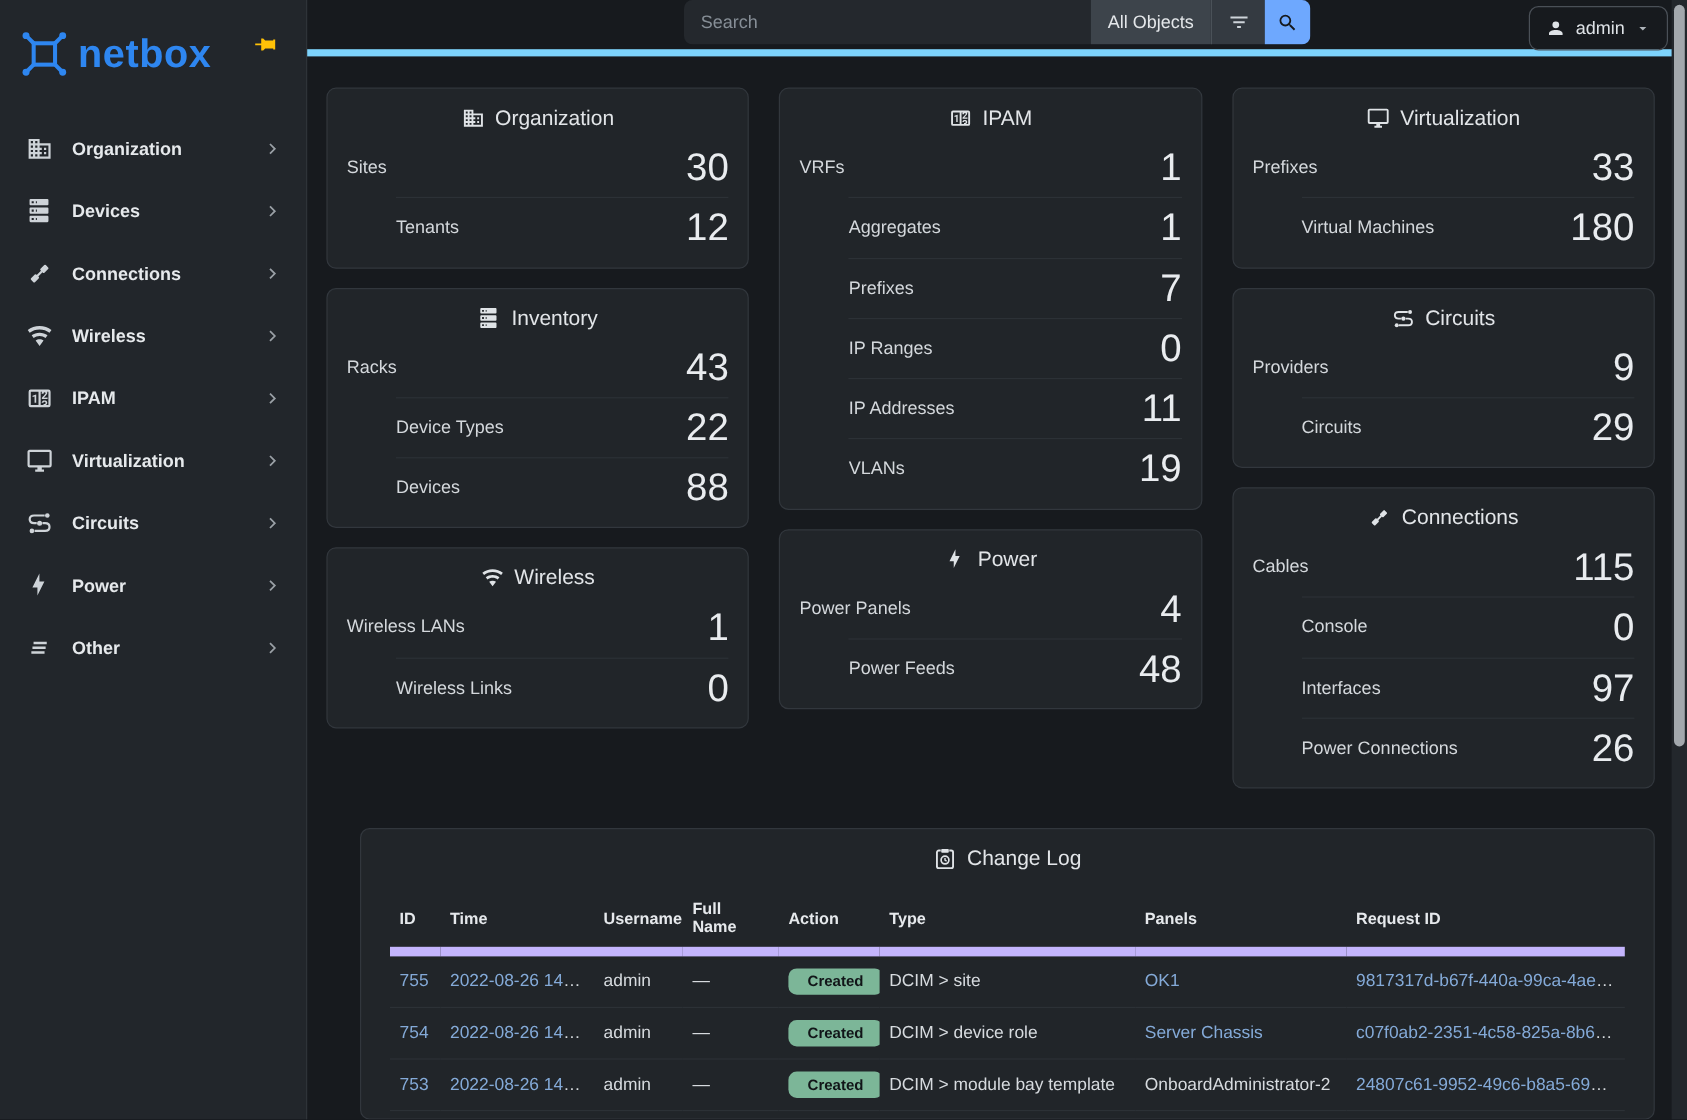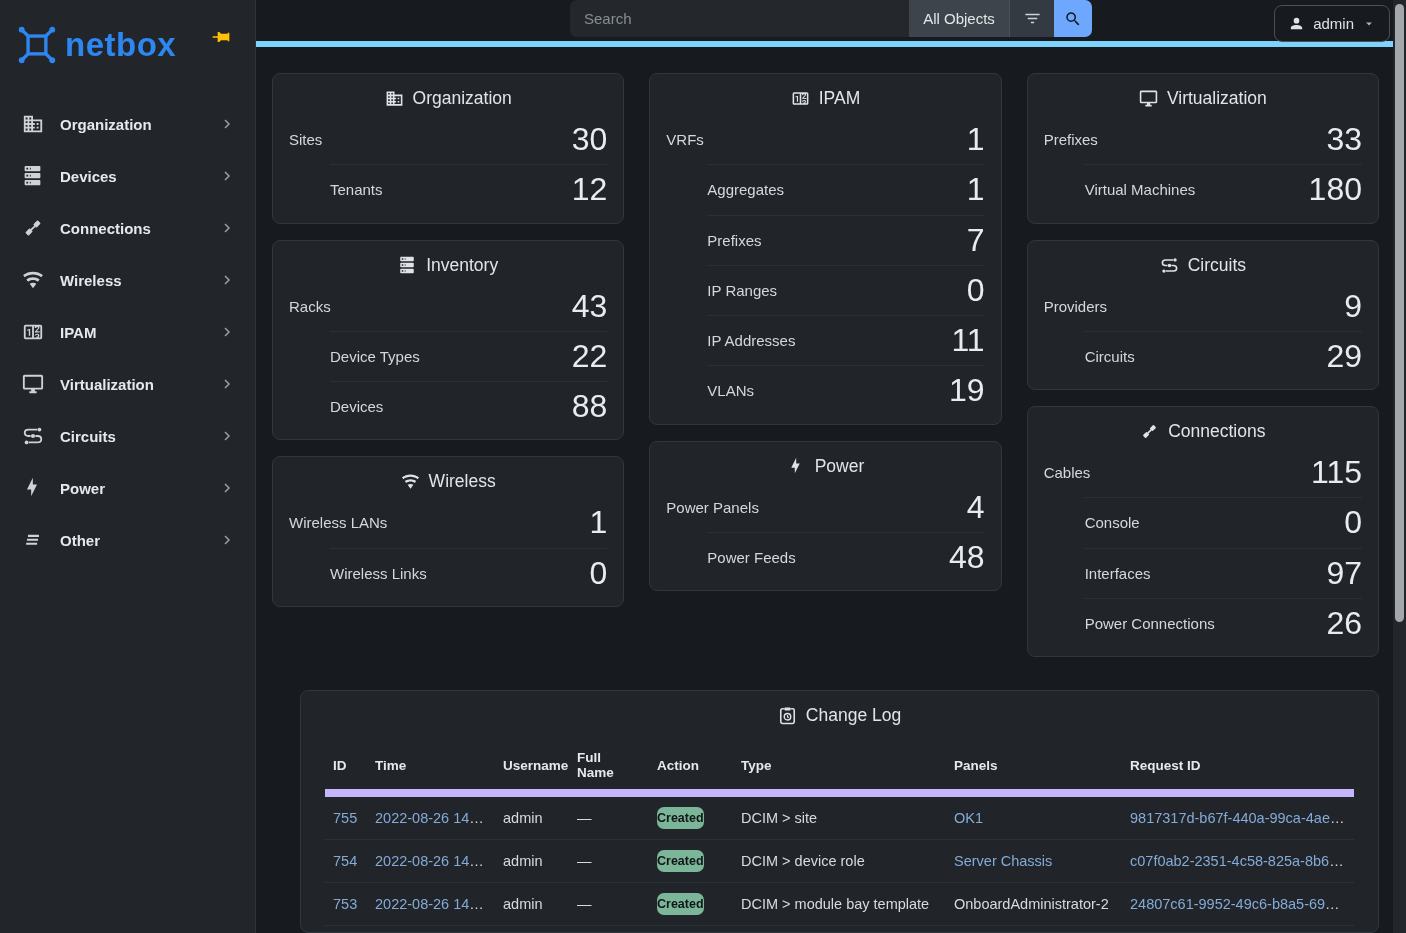--- a/index.html
+++ b/index.html
@@ -58,21 +58,21 @@
 
   
   .changelog { margin-top:33px; padding-bottom:6px;margin-left:28px; }
   .changelog table { width:calc(100% - 48px); margin:12px 24px 0; border-collapse:collapse; table-layout:fixed; }
   .changelog th { text-align:left; font-size:13.5px; font-weight:700; padding:8px 8px 9px;
     border-bottom:8px solid #c4b5fd; color:#e6e9ec; }
   .changelog td { font-size:14.5px; padding:10px 8px; border-bottom:1px solid #2c3136; color:#d7dbdf;
     overflow:hidden; white-space:nowrap; text-overflow:ellipsis; }
   .link { color:var(--c-link,#84aad8); text-decoration:none; cursor:pointer; }
   .badge { background:var(--c-badge-bg,#7cb698); color:var(--c-badge-text,#111518);
-    font-size:12.5px; font-weight:700; padding:4px 0; border-radius:7px; display:inline-block;text-align:center; }
+    font-size:12.5px; font-weight:700; padding:4px 16px; border-radius:7px; display:inline-block;text-align:center; }
 
   
   .scrollbar { position:absolute; right:0; top:0; width:13px; height:933px; background:#23272c; }
   .scroll-thumb { position:absolute; top:4px; left:2px; width:9px; height:618px; background:#a3a8ad; border-radius:5px; cursor:pointer; }
 </style>
 </head>
 <body>
 
 <svg width="0" height="0" style="position:absolute" aria-hidden="true">
   <symbol id="sym-building" viewBox="0 0 24 24">

